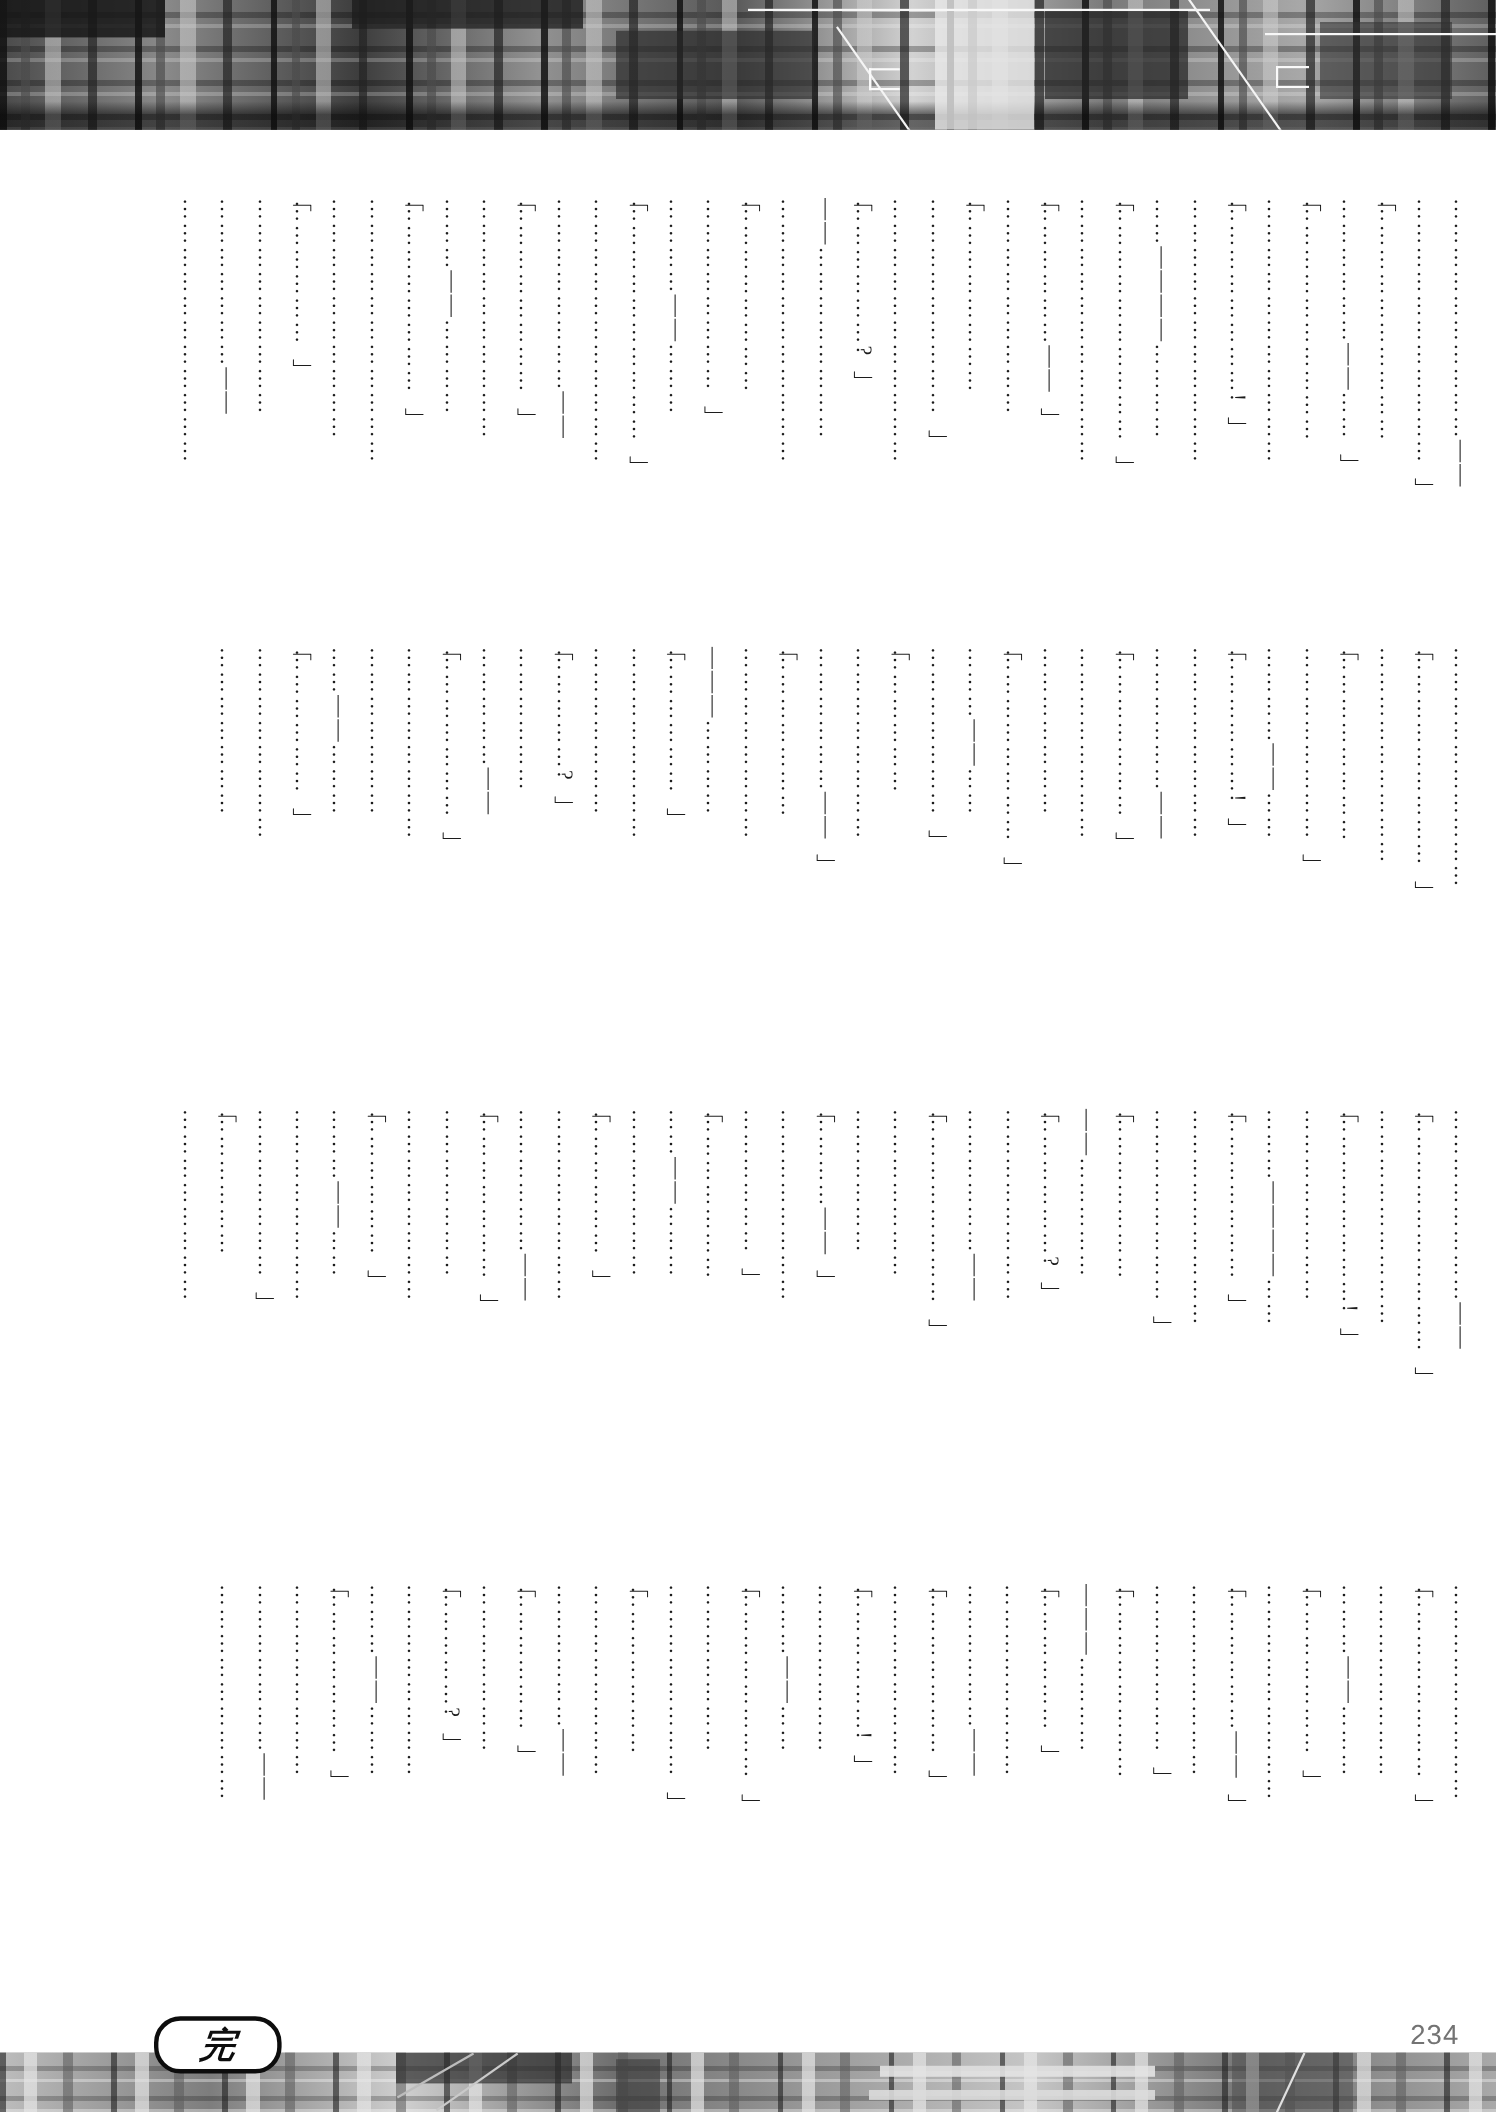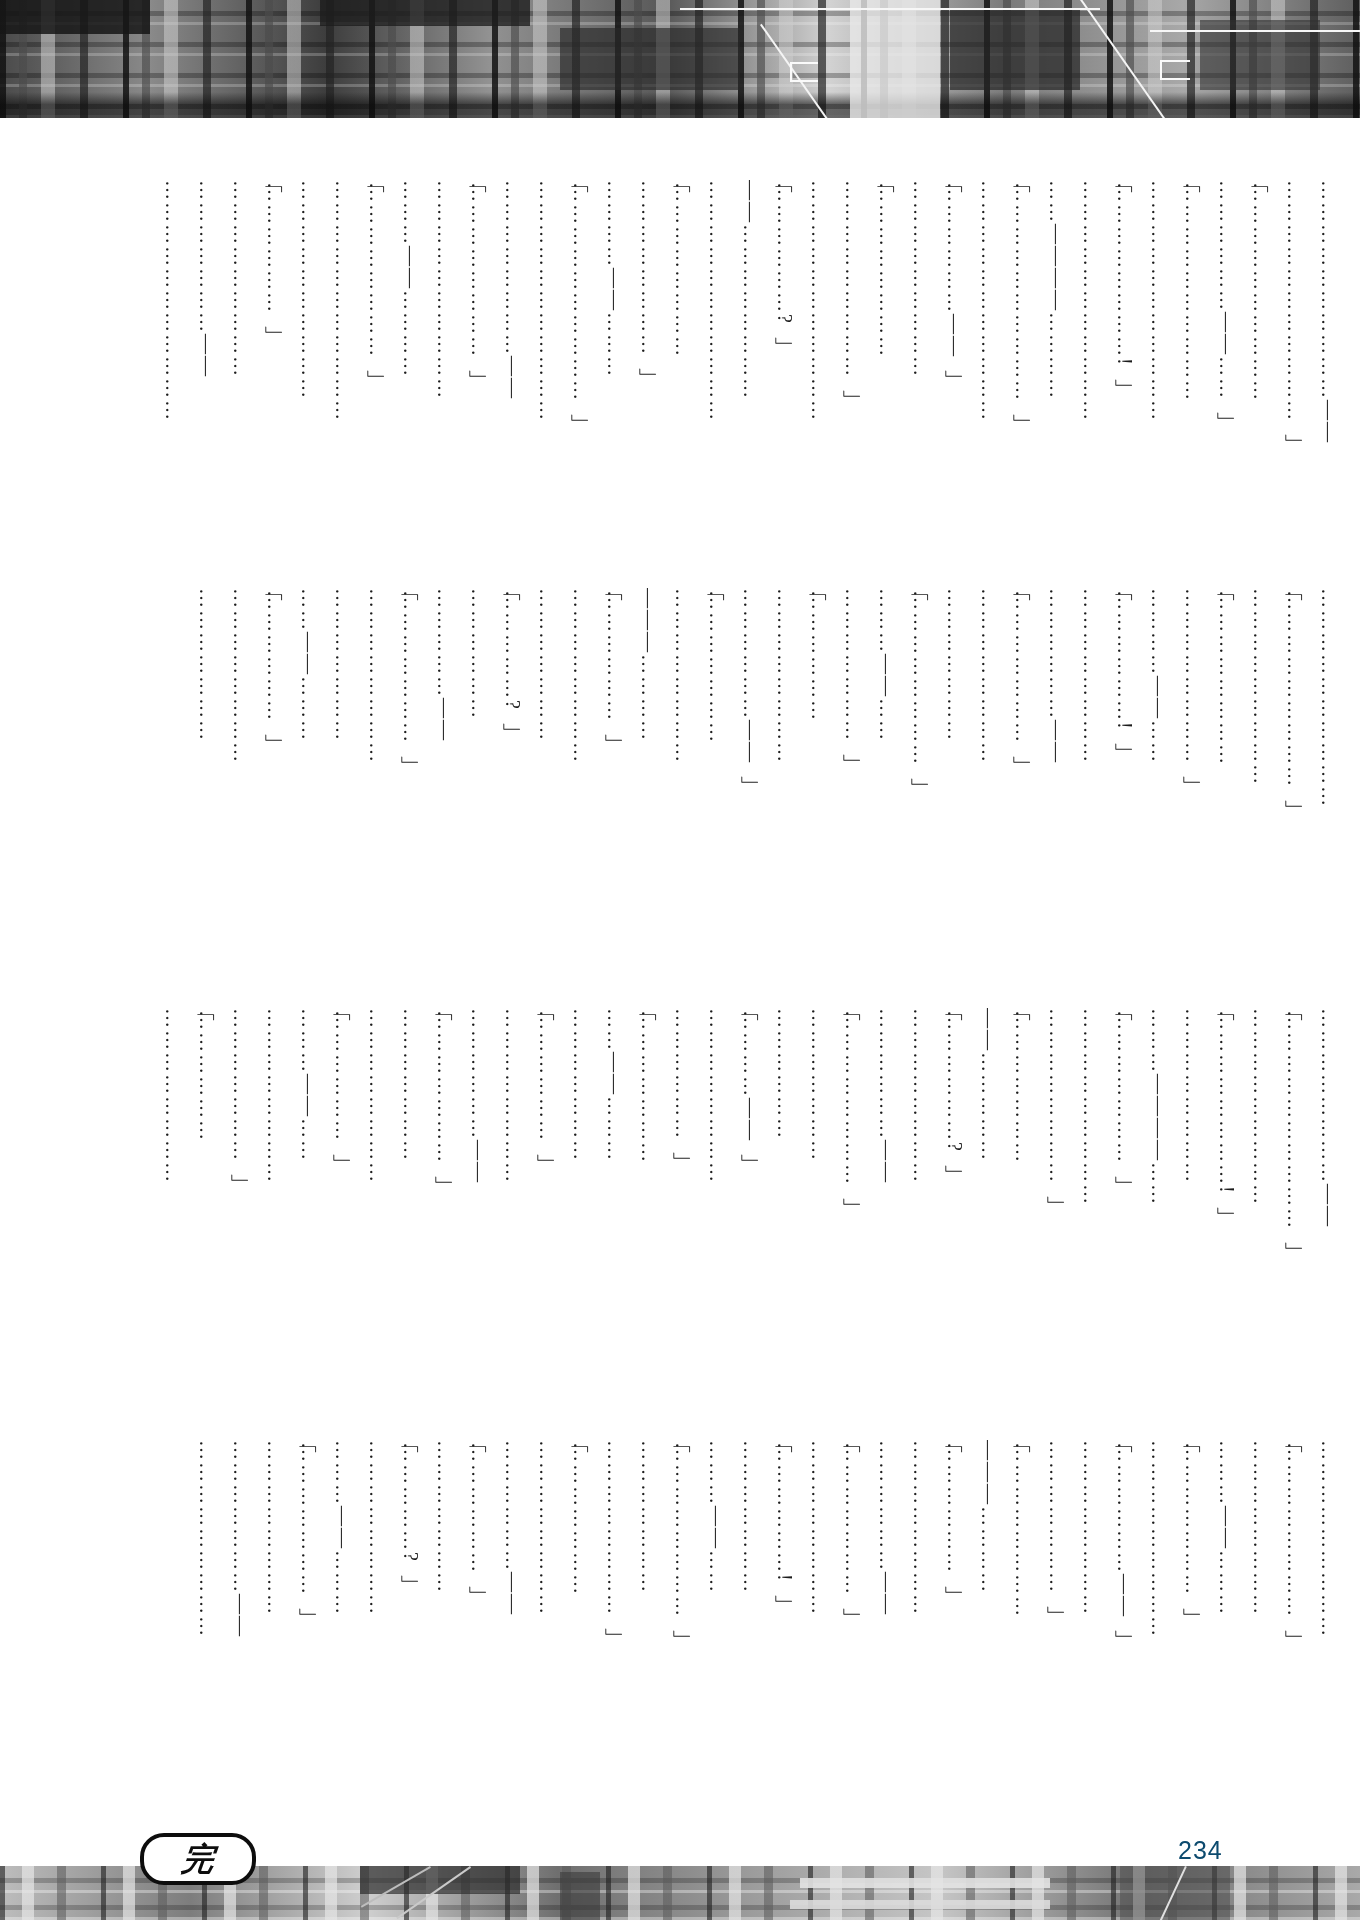--- a/index.html
+++ b/index.html
@@ -58,23 +58,23 @@
   .end-box{
     position:absolute;left:140px;top:1833px;width:108px;height:44px;
     background:#ffffff;border:4px solid #0d0d0d;border-radius:24px;
     display:flex;align-items:center;justify-content:center;z-index:5;
   }
   .end-box span{
     font-size:32px;font-weight:bold;font-style:italic;
     transform:skewX(-6deg);color:#0d0d0d;line-height:1;
   }
   .folio{
-    position:absolute;left:1178px;top:1836px;z-index:5;
+    position:absolute;left:1282px;top:1836px;z-index:5;
     font-family:"Liberation Sans","DejaVu Sans",sans-serif;
-    font-size:25px;color:#0c4a6e;letter-spacing:1px;
+    font-size:25px;color:#737373;letter-spacing:1px;
   }
 </style>
 </head>
 <body>
 
 <div class="glitch header">
   <div class="block" style="left:0;top:0;width:150px;height:34px;background:#161616;opacity:.85;"></div>
   <div class="block" style="left:320px;top:0;width:210px;height:26px;background:#1d1d1d;opacity:.8;"></div>
   <div class="block" style="left:560px;top:28px;width:180px;height:62px;background:#2a2a2a;opacity:.65;"></div>
   <div class="block" style="left:850px;top:0;width:90px;height:118px;background:#e8e8e8;opacity:.8;"></div>

